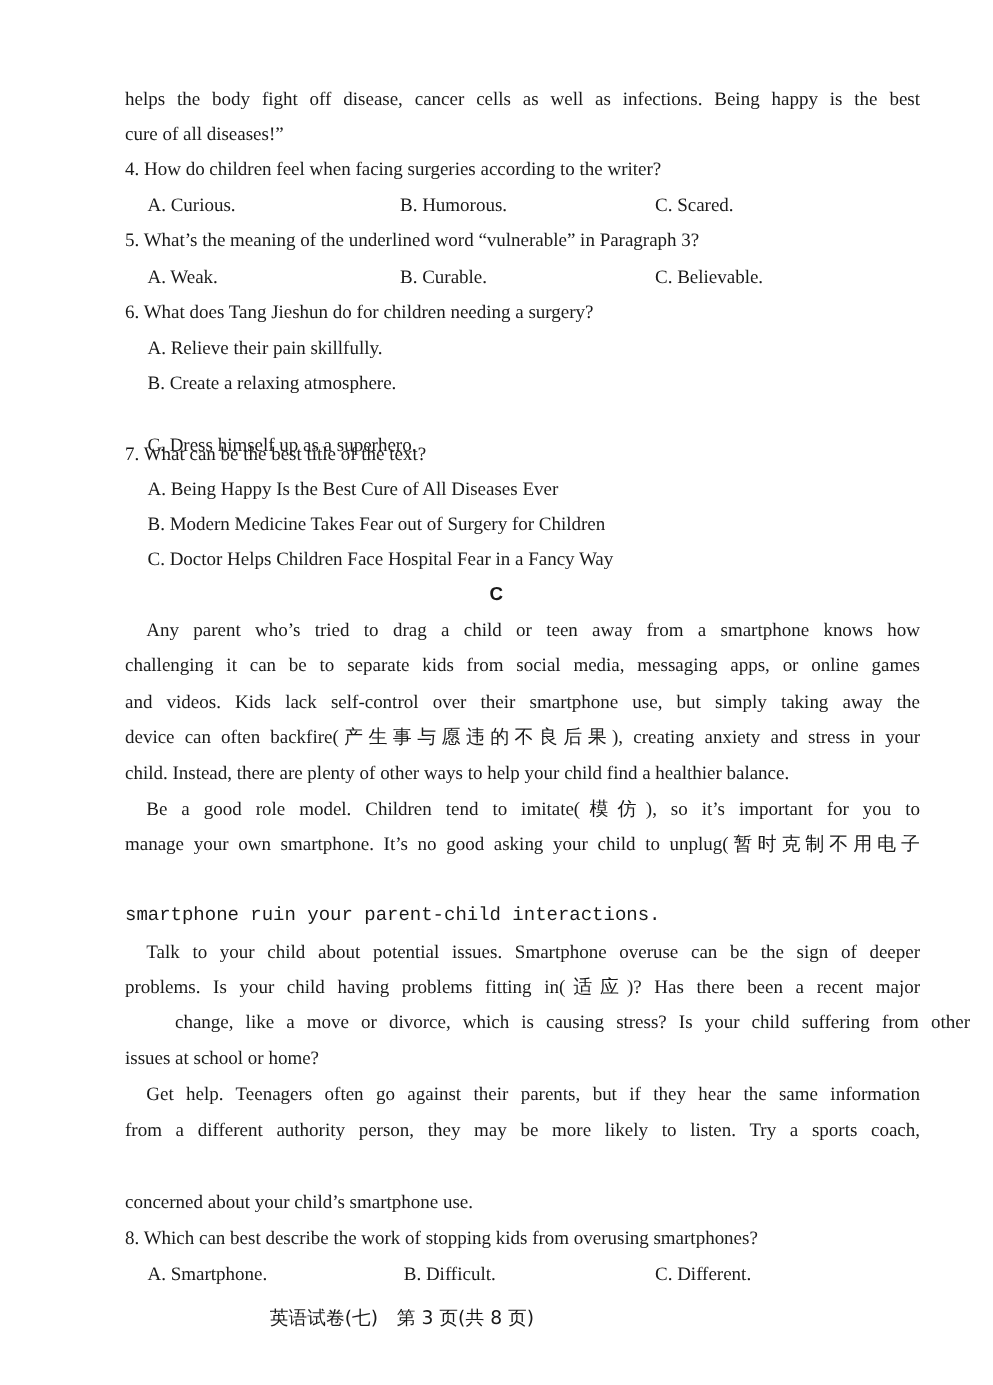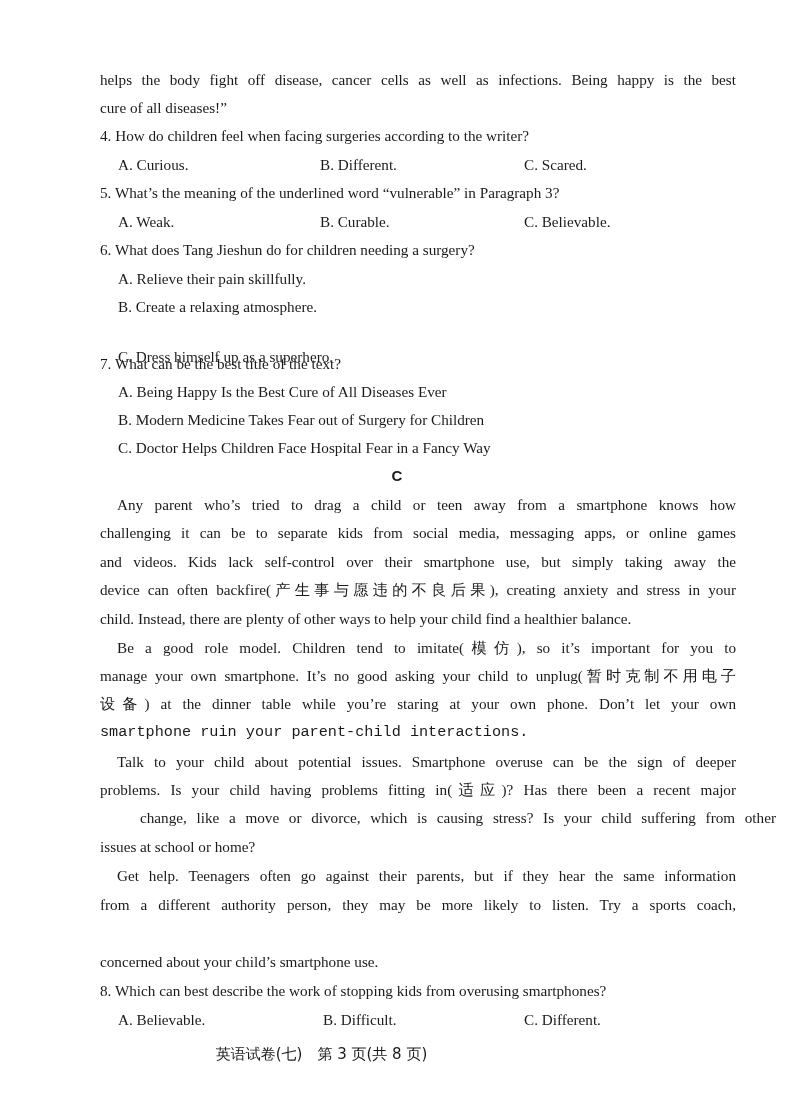--- a/index.html
+++ b/index.html
@@ -16,21 +16,21 @@
 </head>
 <body>
 
 <div class="page">
 
   <div class="ln just" style="top:70px;">helps the body fight off disease, cancer cells as well as infections. Being happy is the best</div>
   <div class="ln" style="top:98px;">cure of all diseases!”</div>
 
   <div class="ln" style="top:126px;">4. How do children feel when facing surgeries according to the writer?</div>
   <div class="opt" style="top:155px; left:118px;">A. Curious.</div>
-  <div class="opt" style="top:155px; left:320px;">B. Different.</div>
+  <div class="opt" style="top:155px; left:320px;">B. Humorous.</div>
   <div class="opt" style="top:155px; left:524px;">C. Scared.</div>
 
   <div class="ln" style="top:183px;">5. What’s the meaning of the underlined word “vulnerable” in Paragraph 3?</div>
   <div class="opt" style="top:212px; left:118px;">A. Weak.</div>
   <div class="opt" style="top:212px; left:320px;">B. Curable.</div>
   <div class="opt" style="top:212px; left:524px;">C. Believable.</div>
 
   <div class="ln" style="top:240px;">6. What does Tang Jieshun do for children needing a surgery?</div>
   <div class="opt" style="top:269px; left:118px;">A. Relieve their pain skillfully.</div>
   <div class="opt" style="top:297px; left:118px;">B. Create a relaxing atmosphere.</div>
@@ -44,31 +44,30 @@
   <div class="sec" style="top:467px;">C</div>
 
   <div class="ln just ind1" style="top:495px;">Any parent who’s tried to drag a child or teen away from a smartphone knows how</div>
   <div class="ln just" style="top:552px;">and videos. Kids lack self-control over their smartphone use, but simply taking away the</div>
   <div class="ln just" style="top:523px;">challenging it can be to separate kids from social media, messaging apps, or online games</div>
   <div class="ln just" style="top:580px;">device can often backfire(产生事与愿违的不良后果), creating anxiety and stress in your</div>
   <div class="ln" style="top:609px;">child. Instead, there are plenty of other ways to help your child find a healthier balance.</div>
 
   <div class="ln just ind1" style="top:638px;">Be a good role model. Children tend to imitate(模仿), so it’s important for you to</div>
   <div class="ln just" style="top:666px;">manage your own smartphone. It’s no good asking your child to unplug(暂时克制不用电子</div>
-  <div class="ln just" style="top:694px;">设备) at the dinner table while you’re staring at your own phone. Don’t let your own</div>
   <div class="ln" style="top:722px;font-family:Liberation Mono, monospace;">smartphone ruin your parent-child interactions.</div>
 
   <div class="ln just ind1" style="top:752px;">Talk to your child about potential issues. Smartphone overuse can be the sign of deeper</div>
   <div class="ln just" style="top:780px;">problems. Is your child having problems fitting in(适应)? Has there been a recent major</div>
   <div class="ln just" style="top:808px;margin-left:40px;">change, like a move or divorce, which is causing stress? Is your child suffering from other</div>
   <div class="ln" style="top:837px;">issues at school or home?</div>
 
   <div class="ln just ind1" style="top:866px;">Get help. Teenagers often go against their parents, but if they hear the same information</div>
   <div class="ln just" style="top:895px;">from a different authority person, they may be more likely to listen. Try a sports coach,</div>
   <div class="ln" style="top:952px;">concerned about your child’s smartphone use.</div>
 
   <div class="ln" style="top:981px;">8. Which can best describe the work of stopping kids from overusing smartphones?</div>
-  <div class="opt" style="top:1010px; left:118px;">A. Believable.</div>
+  <div class="opt" style="top:1010px; left:118px;">A. Smartphone.</div>
   <div class="opt" style="top:1010px; left:323px;">B. Difficult.</div>
   <div class="opt" style="top:1010px; left:524px;">C. Different.</div>
 
   <div class="footer" style="top:1045px;">英语试卷(七)　第 3 页(共 8 页)</div>
 </div>
 
 </body></html>

